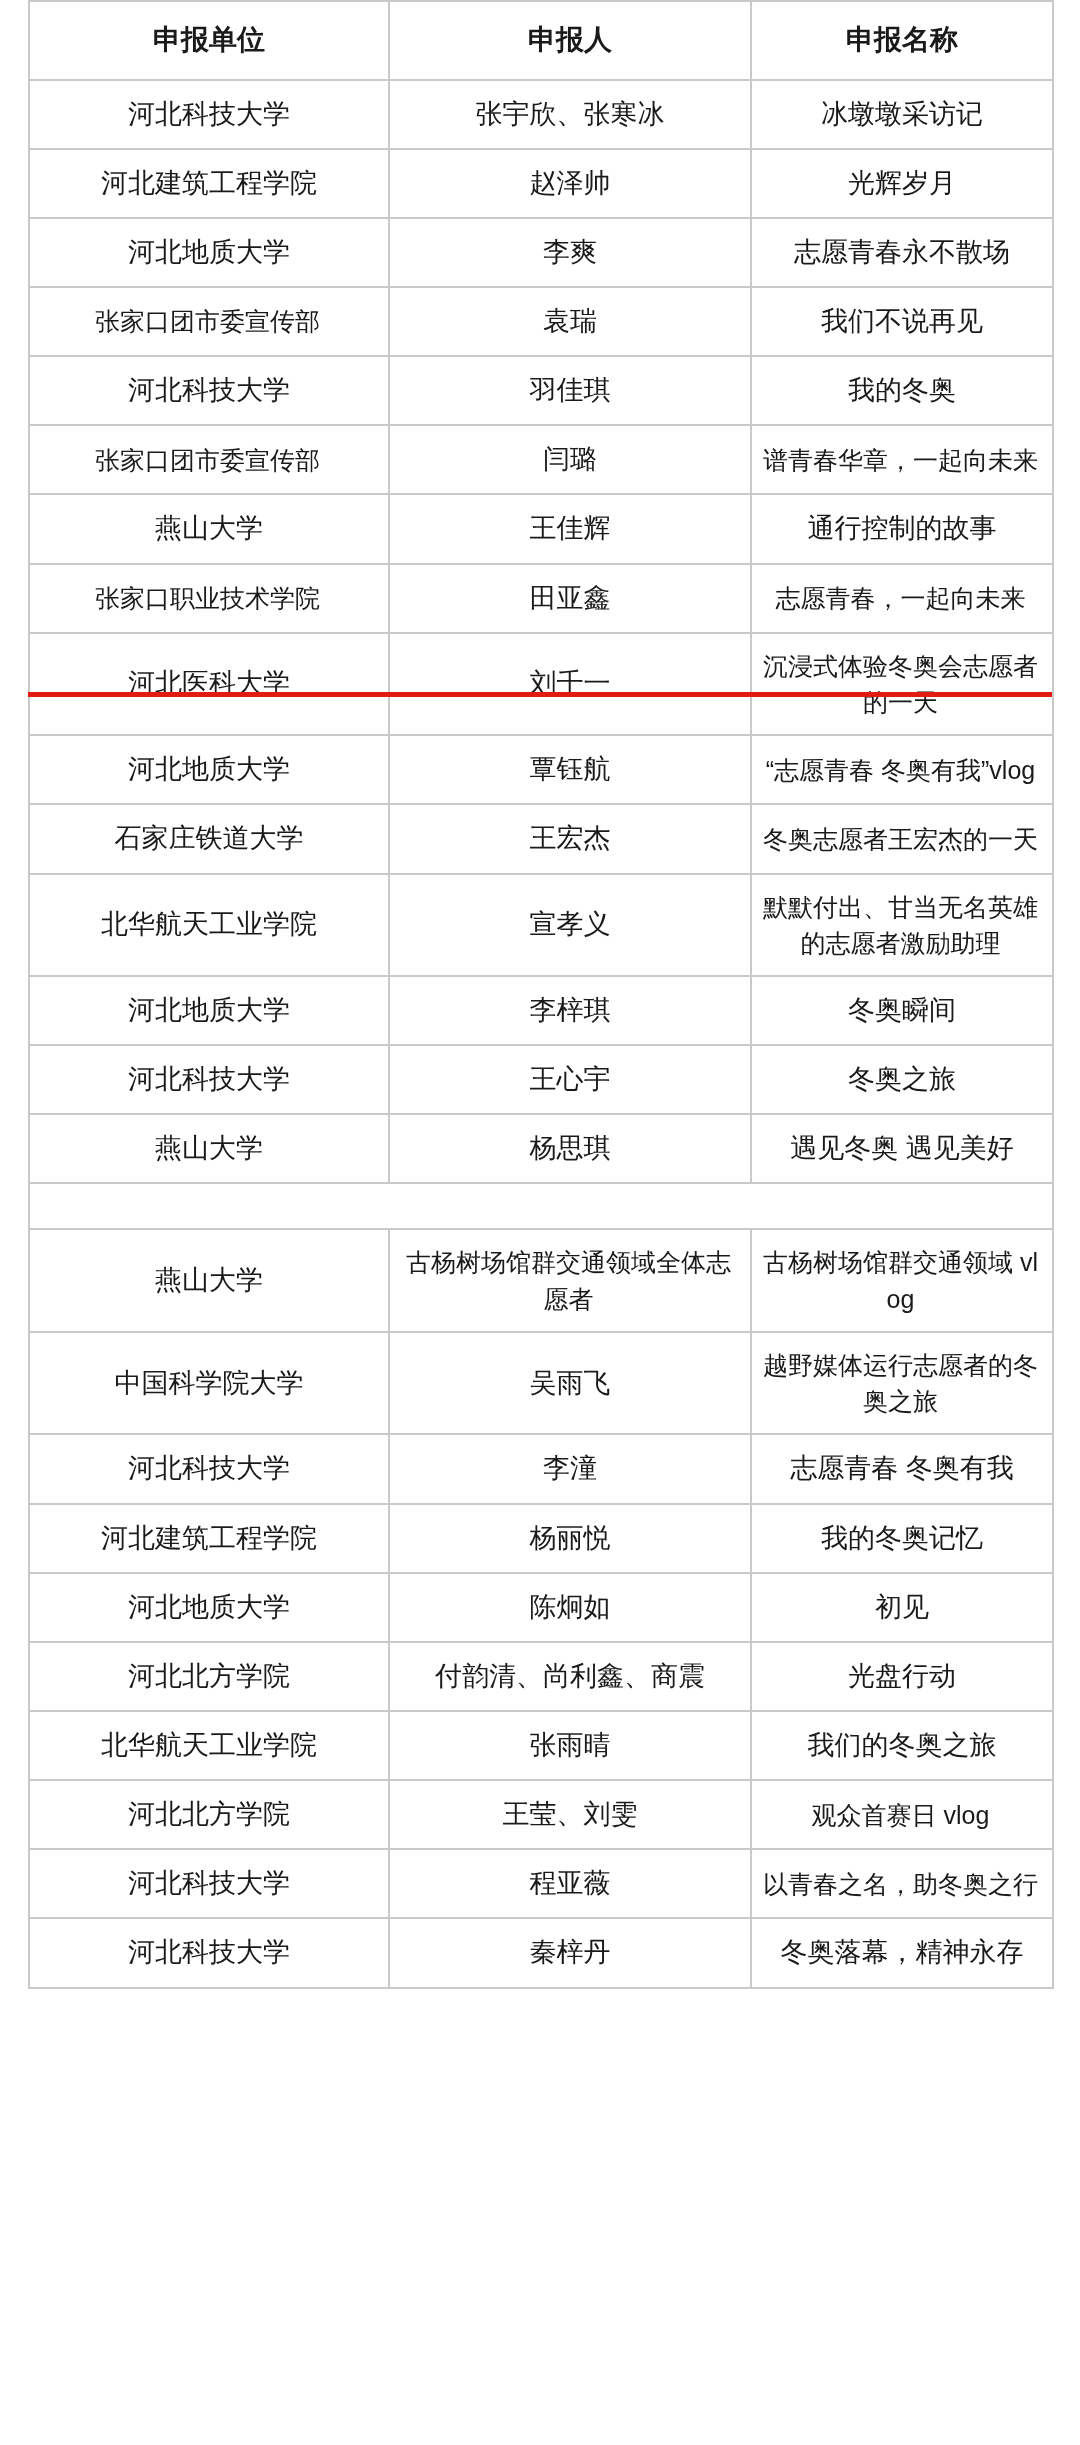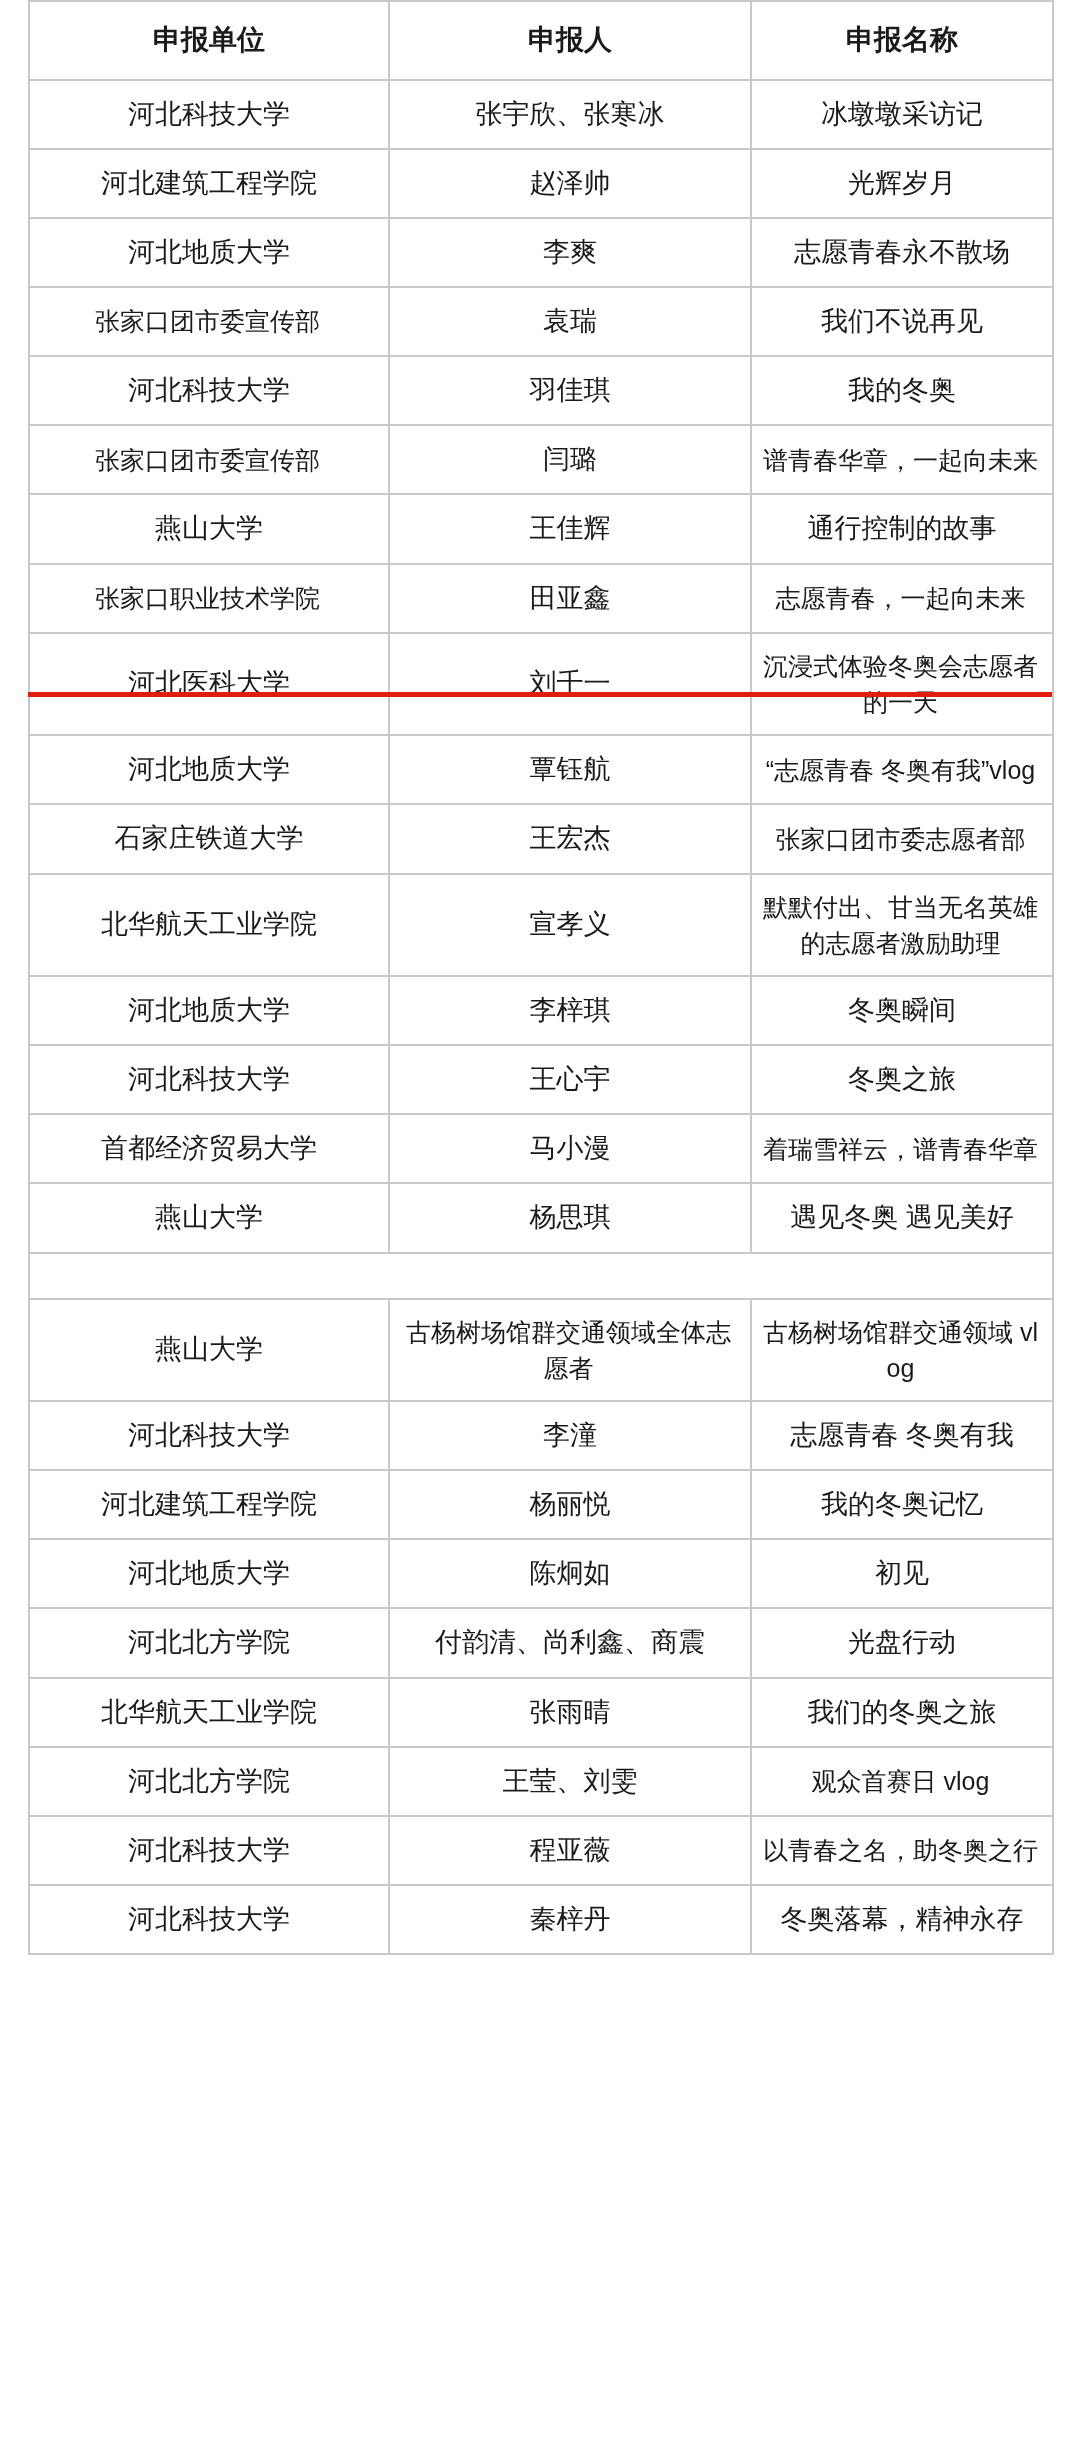--- a/index.html
+++ b/index.html
@@ -130,54 +130,54 @@
           <td class="small">沉浸式体验冬奥会志愿者的一天</td>
         </tr>
         <tr>
           <td>河北地质大学</td>
           <td>覃钰航</td>
           <td class="small">“志愿青春 冬奥有我”vlog</td>
         </tr>
         <tr>
           <td>石家庄铁道大学</td>
           <td>王宏杰</td>
-          <td class="small">张家口团市委志愿者部</td>
+          <td class="small">冬奥志愿者王宏杰的一天</td>
         </tr>
         <tr>
           <td>北华航天工业学院</td>
           <td>宣孝义</td>
           <td class="small">默默付出、甘当无名英雄的志愿者激励助理</td>
         </tr>
         <tr>
           <td>河北地质大学</td>
           <td>李梓琪</td>
           <td>冬奥瞬间</td>
         </tr>
         <tr>
           <td>河北科技大学</td>
           <td>王心宇</td>
           <td>冬奥之旅</td>
         </tr>
         <tr>
-          <td>首都经济贸易大学</td>
-          <td>马小漫</td>
-          <td class="small">着瑞雪祥云，谱青春华章</td>
-        </tr>
-        <tr>
           <td>燕山大学</td>
           <td>杨思琪</td>
           <td>遇见冬奥 遇见美好</td>
         </tr>
         <tr class="gap-row">
           <td colspan="3"></td>
         </tr>
         <tr>
           <td>燕山大学</td>
           <td class="small">古杨树场馆群交通领域全体志愿者</td>
           <td class="small">古杨树场馆群交通领域 vlog</td>
+        </tr>
+        <tr>
+          <td>中国科学院大学</td>
+          <td>吴雨飞</td>
+          <td class="small">越野媒体运行志愿者的冬奥之旅</td>
         </tr>
         <tr>
           <td>河北科技大学</td>
           <td>李潼</td>
           <td>志愿青春 冬奥有我</td>
         </tr>
         <tr>
           <td>河北建筑工程学院</td>
           <td>杨丽悦</td>
           <td>我的冬奥记忆</td>

